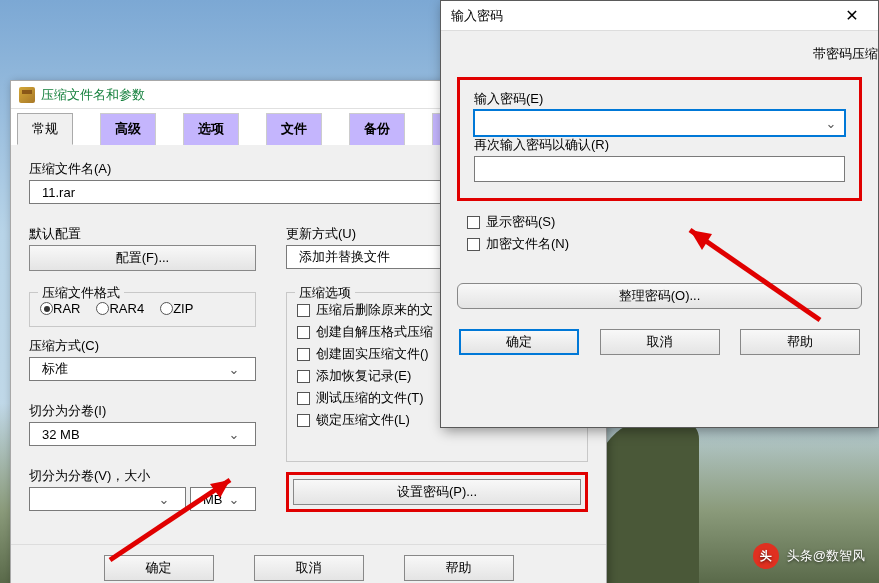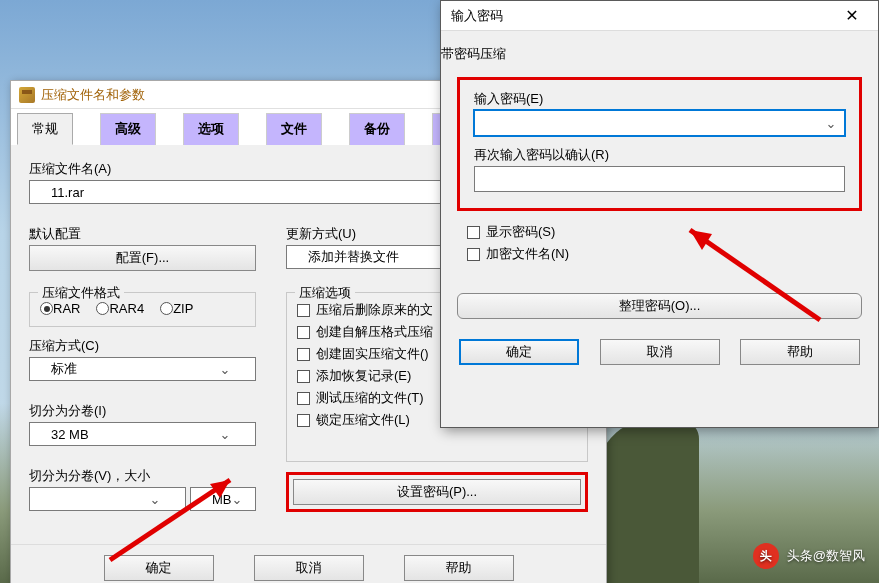--- a/index.html
+++ b/index.html
@@ -4,32 +4,32 @@
 <style>
 * { box-sizing: border-box; margin: 0; padding: 0; font-family: "Microsoft YaHei", "SimSun", sans-serif; font-size: 13px; }
 body { width: 879px; height: 583px; position: relative; background: linear-gradient(180deg, #7ca8d4 0%, #b8d4e8 40%, #c8dce8 100%); overflow: hidden; }
 
 
 .bg-landscape { position: absolute; bottom: 0; left: 0; right: 0; height: 180px; background: linear-gradient(180deg, transparent 0%, #8a9a7a 60%, #5a6a4a 100%); }
 .bg-landscape::after { content: ""; position: absolute; right: 180px; bottom: 0; width: 120px; height: 160px; background: #4a5838; border-radius: 50% 10% 0 0 / 80% 10% 0 0; }
 
 
 .dialog-main { position: absolute; left: 10px; top: 80px; width: 597px; background: #f0f0f0; border: 1px solid #a8a8a8; box-shadow: 2px 2px 8px rgba(0,0,0,0.3); }
-.titlebar { height: 28px; background: #fff; display: flex; align-items: center; padding: 0 8px; gap: 6px; border-bottom: 1px solid #e0e0e0; color: #a16207; }
+.titlebar { height: 28px; background: #fff; display: flex; align-items: center; padding: 0 8px; gap: 6px; border-bottom: 1px solid #e0e0e0; color: #15803d; }
 .titlebar-icon { width: 16px; height: 16px; background: linear-gradient(135deg, #d4a838 0%, #a87828 100%); border-radius: 2px; position: relative; }
 .titlebar-icon::after { content: ""; position: absolute; left: 3px; top: 3px; width: 10px; height: 4px; background: #8a5818; }
 
 .tabs { display: flex; background: #fff; padding: 4px 6px 0 6px; gap: 28px; }
 .tab { padding: 6px 14px; border: 1px solid #aaa; border-bottom: none; background: #f0f0f0; margin-right: -1px; cursor: pointer; }
 .tab.active { background: #f0f0f0; border-bottom: 1px solid #f0f0f0; position: relative; z-index: 1; }
 .tab:not(.active) { background: #c4b5fd; border-color: #ccc; font-weight: bold; }
 .tab-content { padding: 14px 18px 12px 18px; border-top: 1px solid transparent; }
 
 .field-label { margin-bottom: 2px; display: block; }
-.combo { width: 100%; height: 24px; border: 1px solid #7a7a7a; background: #fff; padding: 0 21px; display: flex; align-items: center; justify-content: space-between; }
+.combo { width: 100%; height: 24px; border: 1px solid #7a7a7a; background: #fff; padding: 0 12px; display: flex; align-items: center; justify-content: space-between; }
 .combo-btn { width: 18px; text-align: center; color: #555; }
 .button { height: 26px; border: 1px solid #888; background: linear-gradient(#f8f8f8, #e4e4e4); padding: 0 14px; cursor: pointer; display: inline-flex; align-items: center; justify-content: center; }
 
 .row { margin-bottom: 21px; }
 .two-col { display: flex; gap: 30px; }
 .col-left { width: 227px; }
 .col-right { flex: 1; }
 
 .fieldset { border: 1px solid #c8c8c8; padding: 8px 10px 10px 10px; position: relative; margin-bottom: 10px; }
 .fieldset-legend { position: absolute; top: -9px; left: 8px; background: #f0f0f0; padding: 0 4px; }
@@ -44,24 +44,24 @@
 
 .highlight-red { border: 3px solid #e00000; padding: 4px; }
 
 .dialog-buttons { display: flex; justify-content: center; gap: 40px; padding: 10px 0 14px 0; border-top: 1px solid #ddd; background: #f0f0f0; }
 .dialog-buttons .button { width: 110px; }
 
 
 .dialog-pw { position: absolute; left: 440px; top: 0; width: 439px; height: 428px; background: #f0f0f0; border: 1px solid #5a5a5a; box-shadow: 3px 3px 12px rgba(0,0,0,0.4); }
 .pw-titlebar { height: 30px; background: #fff; display: flex; align-items: center; justify-content: space-between; padding: 0 6px 0 10px; border-bottom: 1px solid #ddd; }
 .close-x { width: 40px; height: 24px; display: flex; align-items: center; justify-content: center; font-size: 16px; cursor: pointer; }
-.pw-subtitle { text-align: left; padding: 14px 0; }
+.pw-subtitle { text-align: right; padding: 14px 0; }
 .pw-body { padding: 0 16px; }
 .pw-inputs { border: 3px solid #e00000; padding: 10px 14px 16px 14px; margin-bottom: 12px; }
-.pw-input-group { margin-bottom: 10px; }
+.pw-input-group { }
 .pw-input { width: 100%; height: 26px; border: 1px solid #7a7a7a; background: #fff; padding: 0 4px; }
 .pw-input.focused { border: 1px solid #0078d7; outline: 1px solid #0078d7; }
 .pw-checks { padding-left: 10px; margin-bottom: 30px; }
 .manage-btn { width: 100%; margin-bottom: 20px; border-radius: 6px; }
 .pw-buttons { display: flex; justify-content: space-between; padding: 0 2px 16px 2px; gap: 20px; }
 .pw-buttons .button { width: 120px; }
 .button.primary { border: 2px solid #0078d7; }
 
 
 .arrow { position: absolute; pointer-events: none; }

